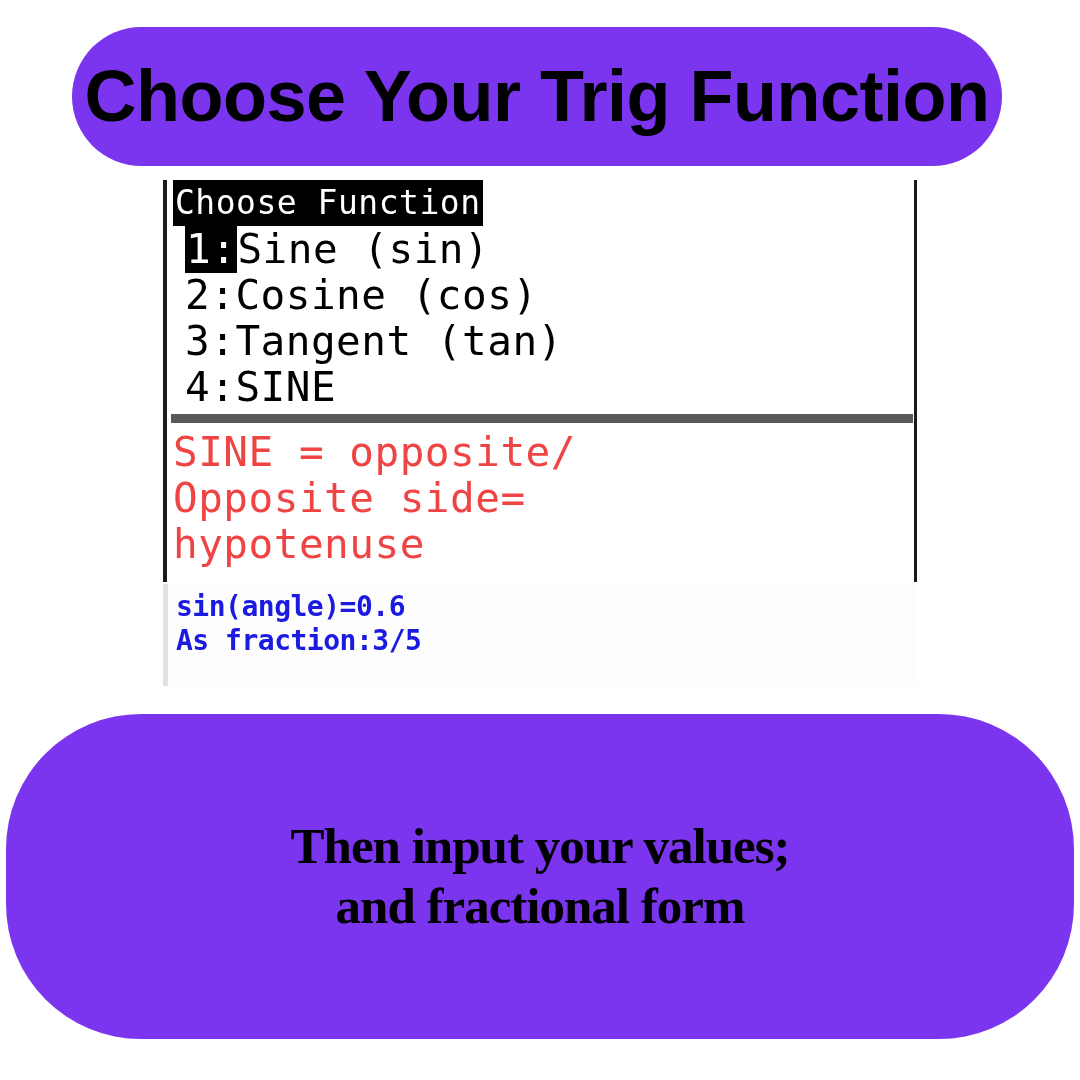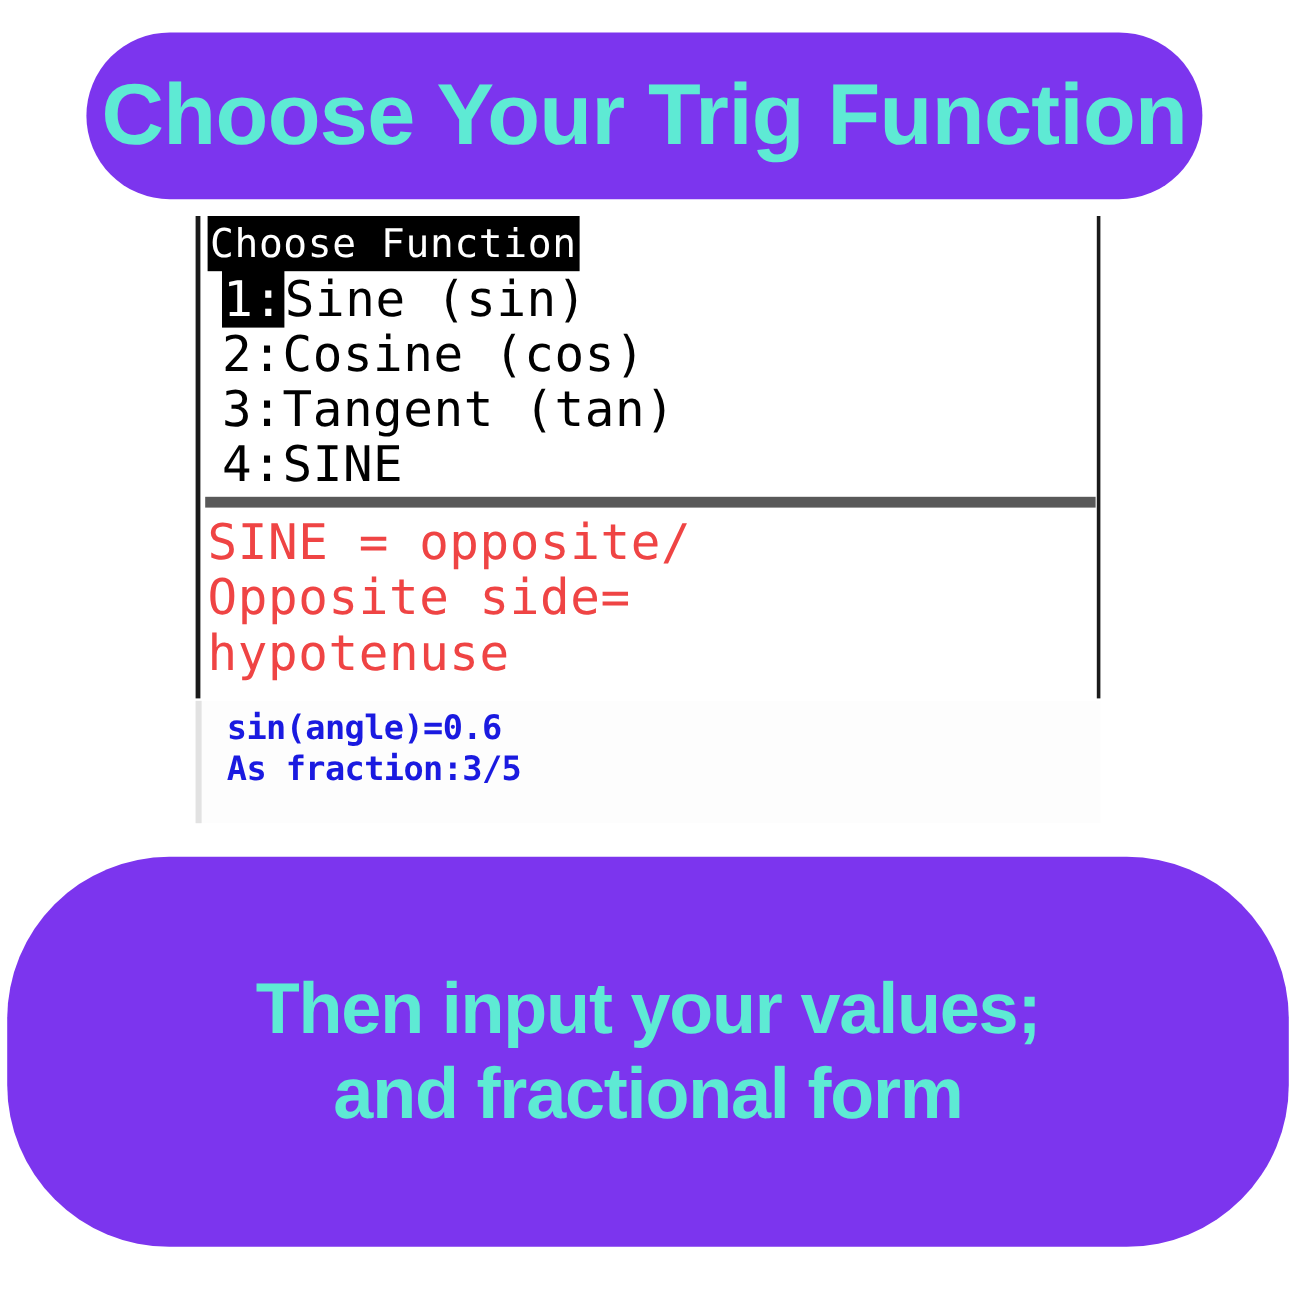--- a/index.html
+++ b/index.html
@@ -12,21 +12,21 @@
     height: 1080px;
     position: relative;
     overflow: hidden;
     font-family: "Liberation Sans", sans-serif;
   }
 
   
   .banner {
     position: absolute;
     background: #7C35EE;
-    color: #5eead4;
+    color: #000000;
     display: flex;
     align-items: center;
     justify-content: center;
     text-align: center;
     box-sizing: border-box;
   }
 
   #top-banner {
     left: 72px;
     top: 27px;
@@ -46,25 +46,26 @@
   #bottom-banner {
     left: 6px;
     top: 714px;
     width: 1068px;
     height: 325px;
     border-radius: 135px;
     padding: 0 26px;
     flex-direction: column;
   }
   #bottom-banner .banner-line {
-    font-size: 60px;
+    font-size: 51px;
     font-weight: 700;
     line-height: 1.17;
     letter-spacing: -1px;
     white-space: nowrap;
+    font-family: Liberation Serif, serif;
   }
 
   
   #calc-screenshot {
     position: absolute;
     left: 163px;
     top: 180px;
     width: 754px;
     height: 506px;
   }
@@ -144,21 +145,21 @@
     font-family: "DejaVu Sans Mono", "Liberation Mono", monospace;
     padding-top: 6px;
   }
   .calc-output .out-line {
     color: #1a1ae0;
     font-size: 28px;
     line-height: 34px;
     font-weight: 700;
     white-space: pre;
     letter-spacing: -0.5px;
-    padding-left: 21px;
+    padding-left: 8px;
   }
 </style>
 </head>
 <body>
 
 <div class="banner" id="top-banner">
   <span class="banner-text">Choose Your Trig Function</span>
 </div>
 
 <div id="calc-screenshot">

